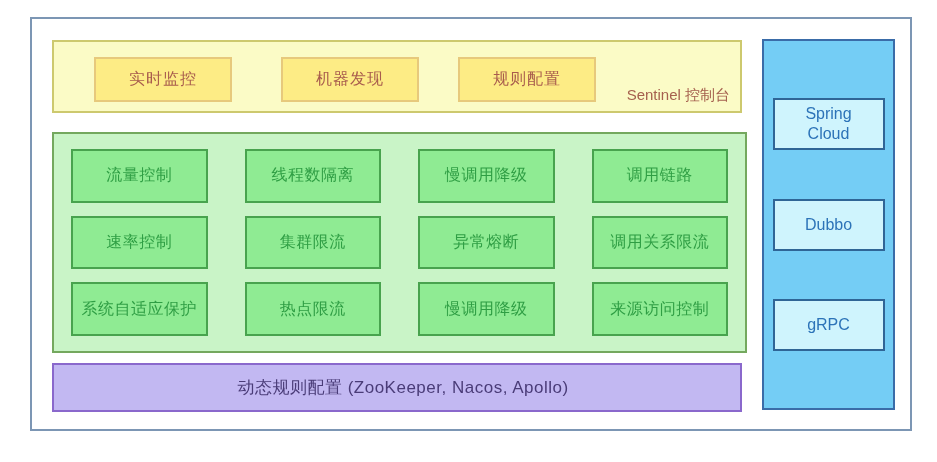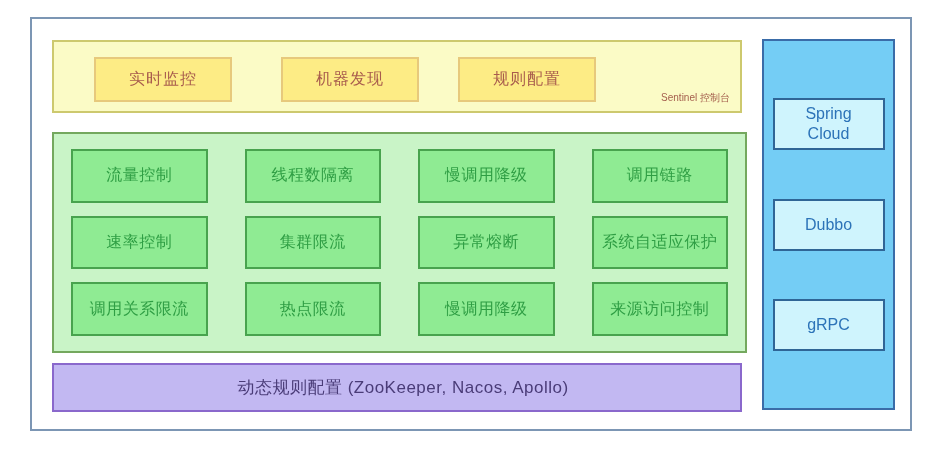--- a/index.html
+++ b/index.html
@@ -40,21 +40,21 @@
     display: flex; align-items: center; justify-content: center;
     letter-spacing: 1px;
   }
   .console-item.c0 { left: 40px; }
   .console-item.c1 { left: 227px; font-family: Liberation Serif, serif; }
   .console-item.c2 { left: 404px; }
   .console-title {
     position: absolute;
     right: 10px; bottom: 6px;
     color: #a5604e;
-    font-size: 10px;
+    font-size: 15px;
   }
   
   .core-panel {
     position: absolute;
     left: 20px; top: 113px;
     width: 695px; height: 221px;
     background: #c9f4c7;
     border: 2px solid #74a85e;
     display: grid;
     grid-template-columns: repeat(4, 1fr);
@@ -124,22 +124,22 @@
     </div>
 
     <div class="core-panel">
       <div class="core-item">流量控制</div>
       <div class="core-item">线程数隔离</div>
       <div class="core-item">慢调用降级</div>
       <div class="core-item">调用链路</div>
       <div class="core-item">速率控制</div>
       <div class="core-item">集群限流</div>
       <div class="core-item">异常熔断</div>
+      <div class="core-item">调用关系限流</div>
       <div class="core-item">系统自适应保护</div>
-      <div class="core-item">调用关系限流</div>
       <div class="core-item">热点限流</div>
       <div class="core-item">慢调用降级</div>
       <div class="core-item">来源访问控制</div>
     </div>
 
     <div class="dynamic-bar">动态规则配置 (ZooKeeper, Nacos, Apollo)</div>
 
     <div class="adapter-panel">
       <div class="adapter-item">Spring
 Cloud</div>

